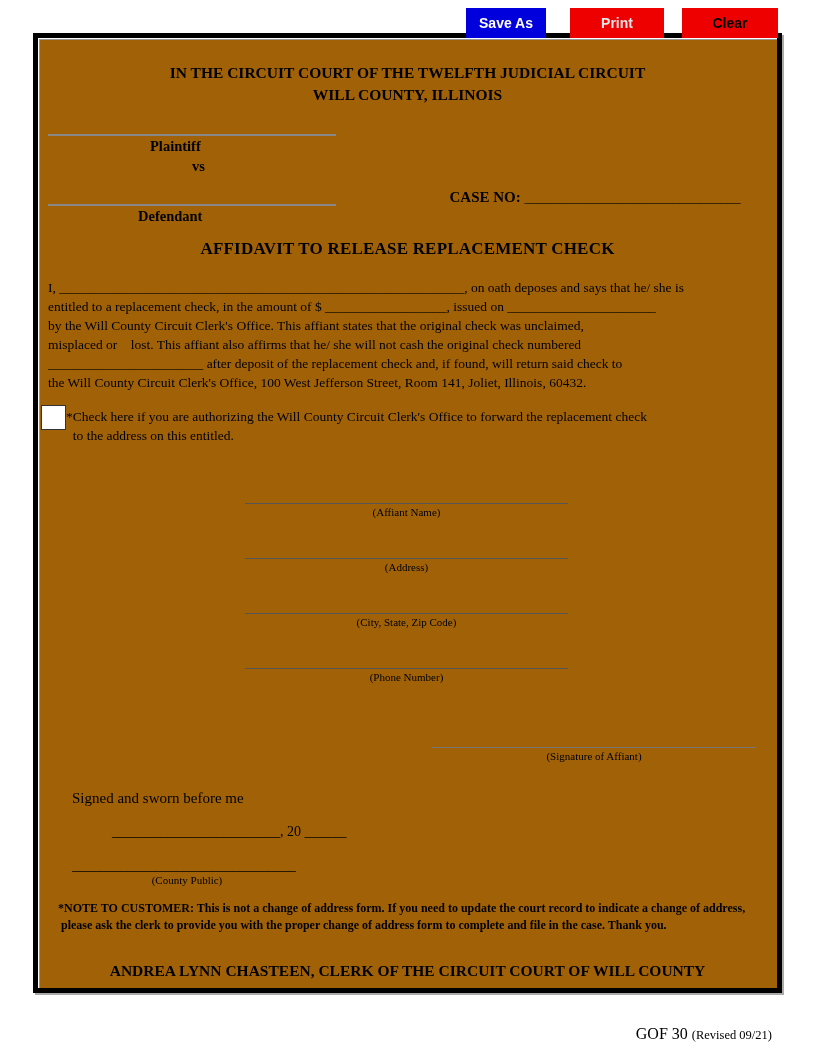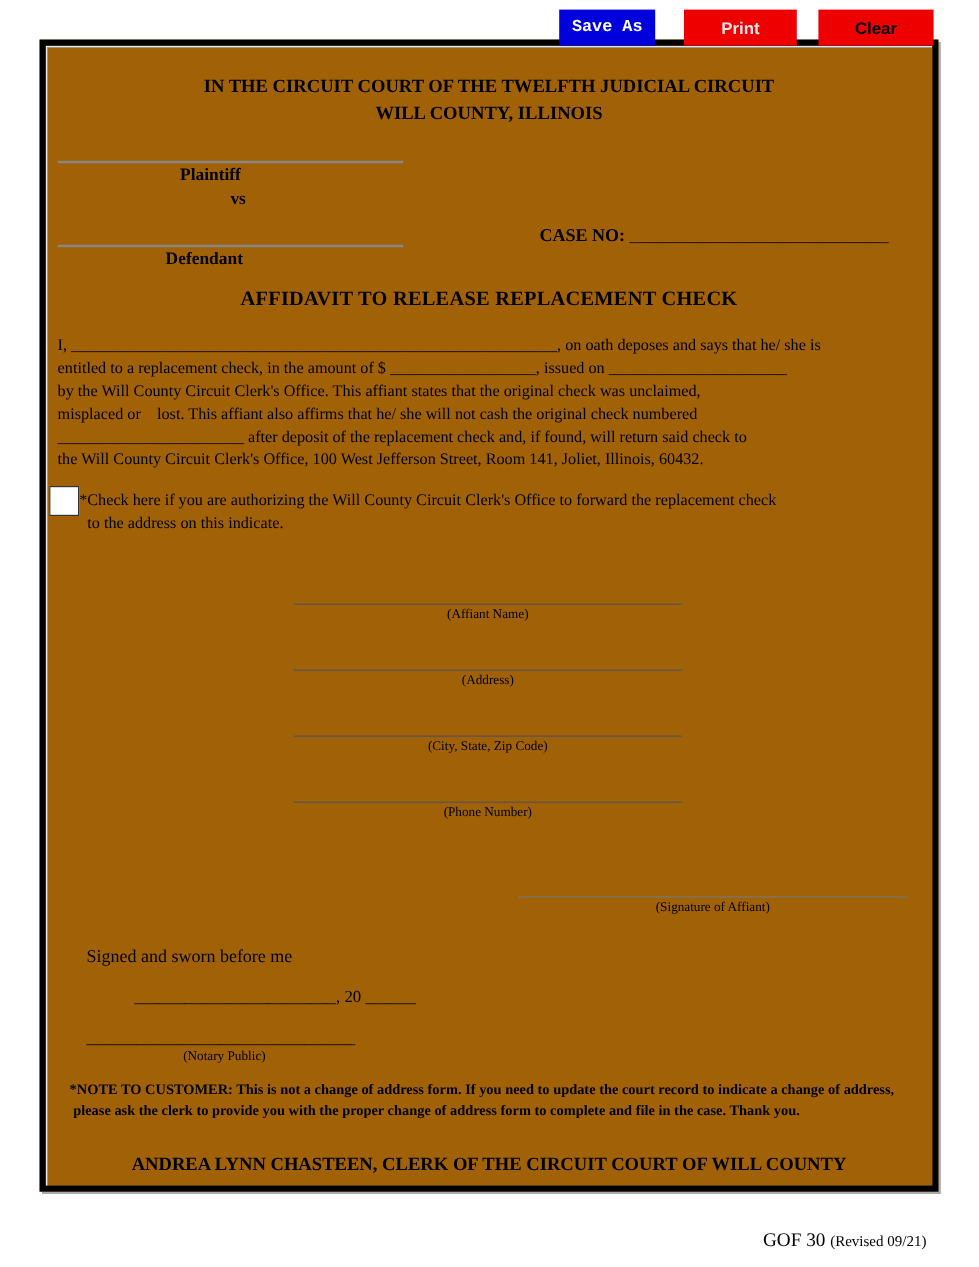--- a/index.html
+++ b/index.html
@@ -5,21 +5,21 @@
   html,body{margin:0;padding:0;}
   body{
     width:816px;height:1056px;position:relative;background:#ffffff;
     font-family:"Liberation Serif", serif;color:#000;overflow:hidden;
   }
   .btn{
     position:absolute;top:8px;height:30px;border:none;z-index:5;
     font-family:"Liberation Sans", sans-serif;font-weight:bold;font-size:14px;
     display:flex;align-items:center;justify-content:center;cursor:pointer;
   }
-  #btn-save{left:466px;width:80px;color:#ffffff;font-family:Liberation Mono, monospace;}
+  #btn-save{left:466px;width:80px;color:#ffffff;}
   #btn-print{left:570px;width:94px;color:#e5e5e5;}
   #btn-clear{left:682px;width:96px;color:#000000;}
   #frame{
     position:absolute;left:33px;top:33px;width:739px;height:950px;
     border:5px solid #000;background:#a16207;
     box-shadow: inset 1px 1px 0 #fff, inset 2px 2px 0 #999, 2px 2px 0 #aaa;
   }
   #frame > *{position:absolute;}
   .center-line{left:0;width:100%;text-align:center;}
   #court-header{top:24px;font-weight:bold;font-size:15.5px;line-height:22px;}
@@ -90,21 +90,21 @@
     <div>entitled to a replacement check, in the amount of $ __________________, issued on ______________________</div>
     <div>by the Will County Circuit Clerk's Office. This affiant states that the original check was unclaimed,</div>
     <div>misplaced or    lost. This affiant also affirms that he/ she will not cash the original check numbered</div>
     <div>_______________________ after deposit of the replacement check and, if found, will return said check to</div>
     <div>the Will County Circuit Clerk's Office, 100 West Jefferson Street, Room 141, Joliet, Illinois, 60432.</div>
   </div>
 
   <div id="auth-checkbox"></div>
   <div id="auth-text">
     <div>*Check here if you are authorizing the Will County Circuit Clerk's Office to forward the replacement check</div>
-    <div>  to the address on this indicate.</div>
+    <div>  to the address on this entitled.</div>
   </div>
 
   <div id="affiant-line" class="cfield fill-field"></div>
   <div id="affiant-label" class="cfield field-label">(Affiant Name)</div>
 
   <div id="address-line" class="cfield fill-field"></div>
   <div id="address-label" class="cfield field-label">(Address)</div>
 
   <div id="city-line" class="cfield fill-field"></div>
   <div id="city-label" class="cfield field-label">(City, State, Zip Code)</div>
@@ -113,21 +113,21 @@
   <div id="phone-label" class="cfield field-label">(Phone Number)</div>
 
   <div id="signature-line"></div>
   <div id="signature-label" class="field-label">(Signature of Affiant)</div>
 
   <div id="sworn-intro">Signed and sworn before me</div>
   <div id="date-line">________________________, 20 ______</div>
 
   <div id="notary-block">
     <div class="blank">________________________________</div>
-    <div id="notary-label" class="field-label">(Notary Public)</div>
+    <div id="notary-label" class="field-label">(County Public)</div>
   </div>
 
   <div id="note-block">
     <div>*NOTE TO CUSTOMER: This is not a change of address form. If you need to update the court record to indicate a change of address,</div>
     <div> please ask the clerk to provide you with the proper change of address form to complete and file in the case. Thank you.</div>
   </div>
 
   <div id="clerk-line" class="center-line">ANDREA LYNN CHASTEEN, CLERK OF THE CIRCUIT COURT OF WILL COUNTY</div>
 </div>
 

